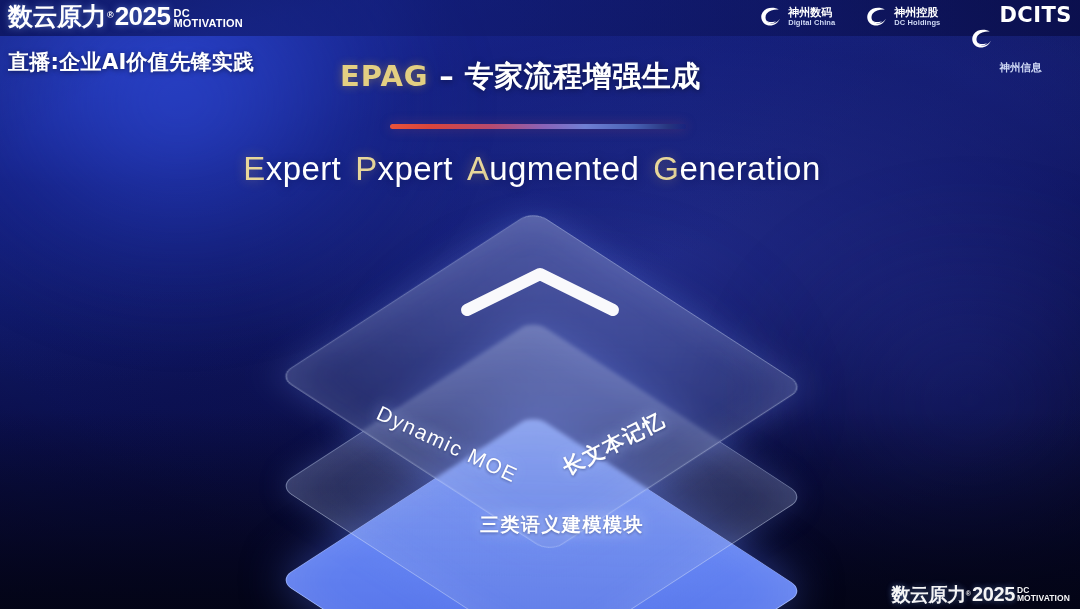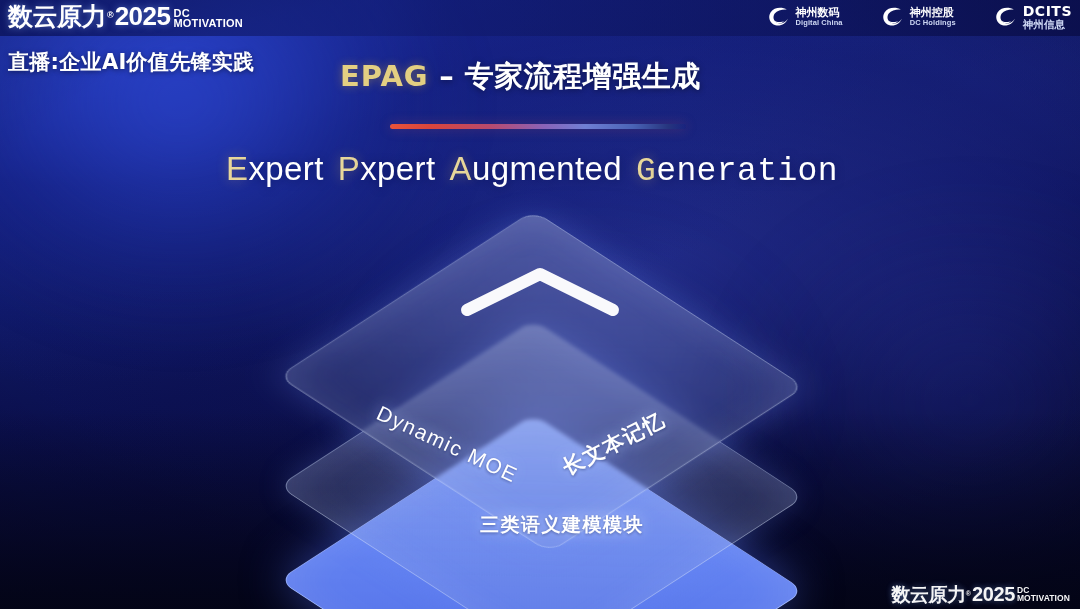--- a/index.html
+++ b/index.html
@@ -126,21 +126,21 @@
     font-family: "DejaVu Sans", "Liberation Sans", sans-serif;
     white-space: nowrap;
   }
 
   
   .partner-row {
     position: absolute;
     right: 8px; top: 4px;
     display: flex;
     align-items: flex-start;
-    gap: 36px;
+    gap: 28px;
     z-index: 8;
   }
   .partner {
     display: flex;
     align-items: center;
     gap: 5px;
   }
   .partner-mark {
     width: 26px; height: 26px;
     flex: 0 0 26px;
@@ -157,22 +157,22 @@
     white-space: nowrap;
     font-family: "DejaVu Sans", "Liberation Sans", sans-serif;
   }
   .partner-en {
     font-size: 7.5px;
     font-weight: 700;
     color: #cfd9f5;
     letter-spacing: 0.1px;
     white-space: nowrap;
   }
-  .partner-dcits .partner-cn { font-size: 14px; letter-spacing: 0.5px; }
-  .partner-dcits .partner-en { font-size: 10.5px; }
+  .partner-dcits .partner-cn { font-size: 21px; letter-spacing: 0.5px; }
+  .partner-dcits .partner-en { font-size: 10.5px; margin-top: 36px; }
 
   
   .epag-title {
     position: absolute;
     left: 340px; top: 57px;
     font-size: 29px;
     font-weight: 700;
     letter-spacing: 0.5px;
     z-index: 8;
     white-space: nowrap;
@@ -221,21 +221,21 @@
   }
   .expanded .cap {
     color: #e8d79a;
     text-shadow: 0 0 12px rgba(215,175,80,0.4);
   }
   .expanded .wordrest {
     color: #ffffff;
     text-shadow: 0 1px 8px rgba(10,20,80,0.6);
   }
   .expanded .word { margin-right: 14px; text-align: center; }
-  .expanded .word:last-child { margin-right: 16px; font-family: Liberation Mono, monospace; }
+  .expanded .word:last-child { margin-right: 16px; }
 
   
   .stack {
     position: absolute;
     left: 260px; top: 215px;
     width: 560px; height: 370px;
     z-index: 5;
   }
   .layer {
     position: absolute;

